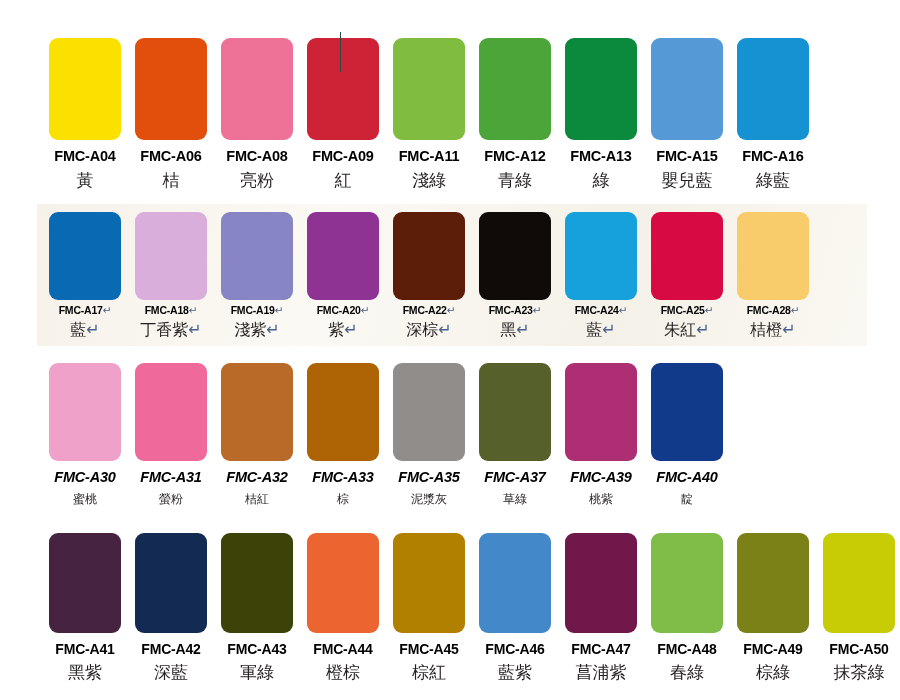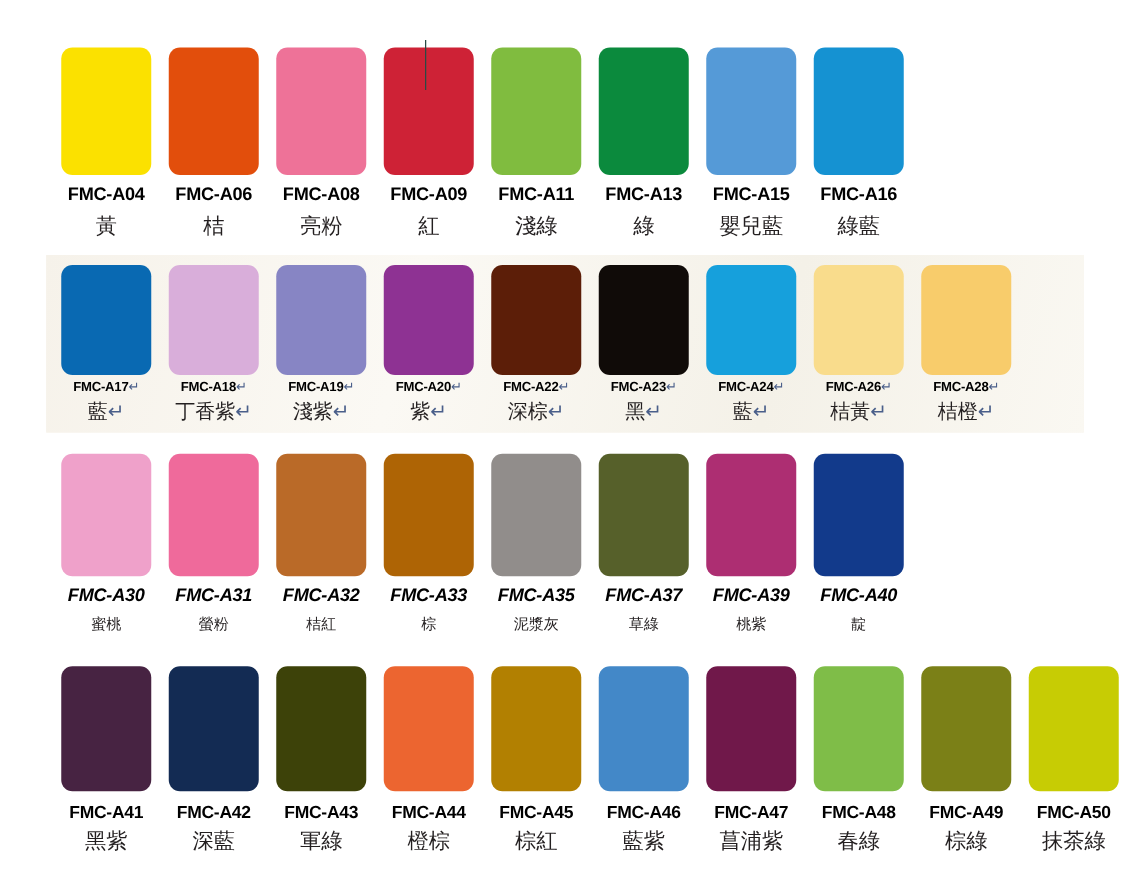--- a/index.html
+++ b/index.html
@@ -135,20 +135,25 @@
         <div class="swatch" style="background: rgb(206, 34, 54);"></div>
         <div class="code">FMC-A09</div>
         <div class="name">紅</div>
       </div>
       <div class="cell">
         <div class="swatch" style="background: rgb(128, 188, 63);"></div>
         <div class="code">FMC-A11</div>
         <div class="name">淺綠</div>
       </div>
       <div class="cell">
+        <div class="swatch" style="background: rgb(76, 165, 57);"></div>
+        <div class="code">FMC-A12</div>
+        <div class="name">青綠</div>
+      </div>
+      <div class="cell">
         <div class="swatch" style="background: rgb(11, 138, 61);"></div>
         <div class="code">FMC-A13</div>
         <div class="name">綠</div>
       </div>
       <div class="cell">
         <div class="swatch" style="background: rgb(85, 154, 215);"></div>
         <div class="code">FMC-A15</div>
         <div class="name">嬰兒藍</div>
       </div>
       <div class="cell">
@@ -187,23 +192,23 @@
         <div class="swatch" style="background: rgb(16, 11, 8);"></div>
         <div class="code">FMC-A23<span class="ret">↵</span></div>
         <div class="name">黑<span class="ret">↵</span></div>
       </div>
       <div class="cell">
         <div class="swatch" style="background: rgb(22, 160, 220);"></div>
         <div class="code">FMC-A24<span class="ret">↵</span></div>
         <div class="name">藍<span class="ret">↵</span></div>
       </div>
       <div class="cell">
-        <div class="swatch" style="background: rgb(249, 220, 140);"></div>
-        <div class="code">FMC-A26<span class="ret">↵</span></div>
-        <div class="name">桔黃<span class="ret">↵</span></div>
+        <div class="swatch" style="background: rgb(216, 10, 67);"></div>
+        <div class="code">FMC-A25<span class="ret">↵</span></div>
+        <div class="name">朱紅<span class="ret">↵</span></div>
       </div>
       <div class="cell">
         <div class="swatch" style="background: rgb(248, 204, 107);"></div>
         <div class="code">FMC-A28<span class="ret">↵</span></div>
         <div class="name">桔橙<span class="ret">↵</span></div>
       </div>
     </div>
   <div class="row r3">
       <div class="cell">
         <div class="swatch" style="background: rgb(239, 161, 202);"></div>

